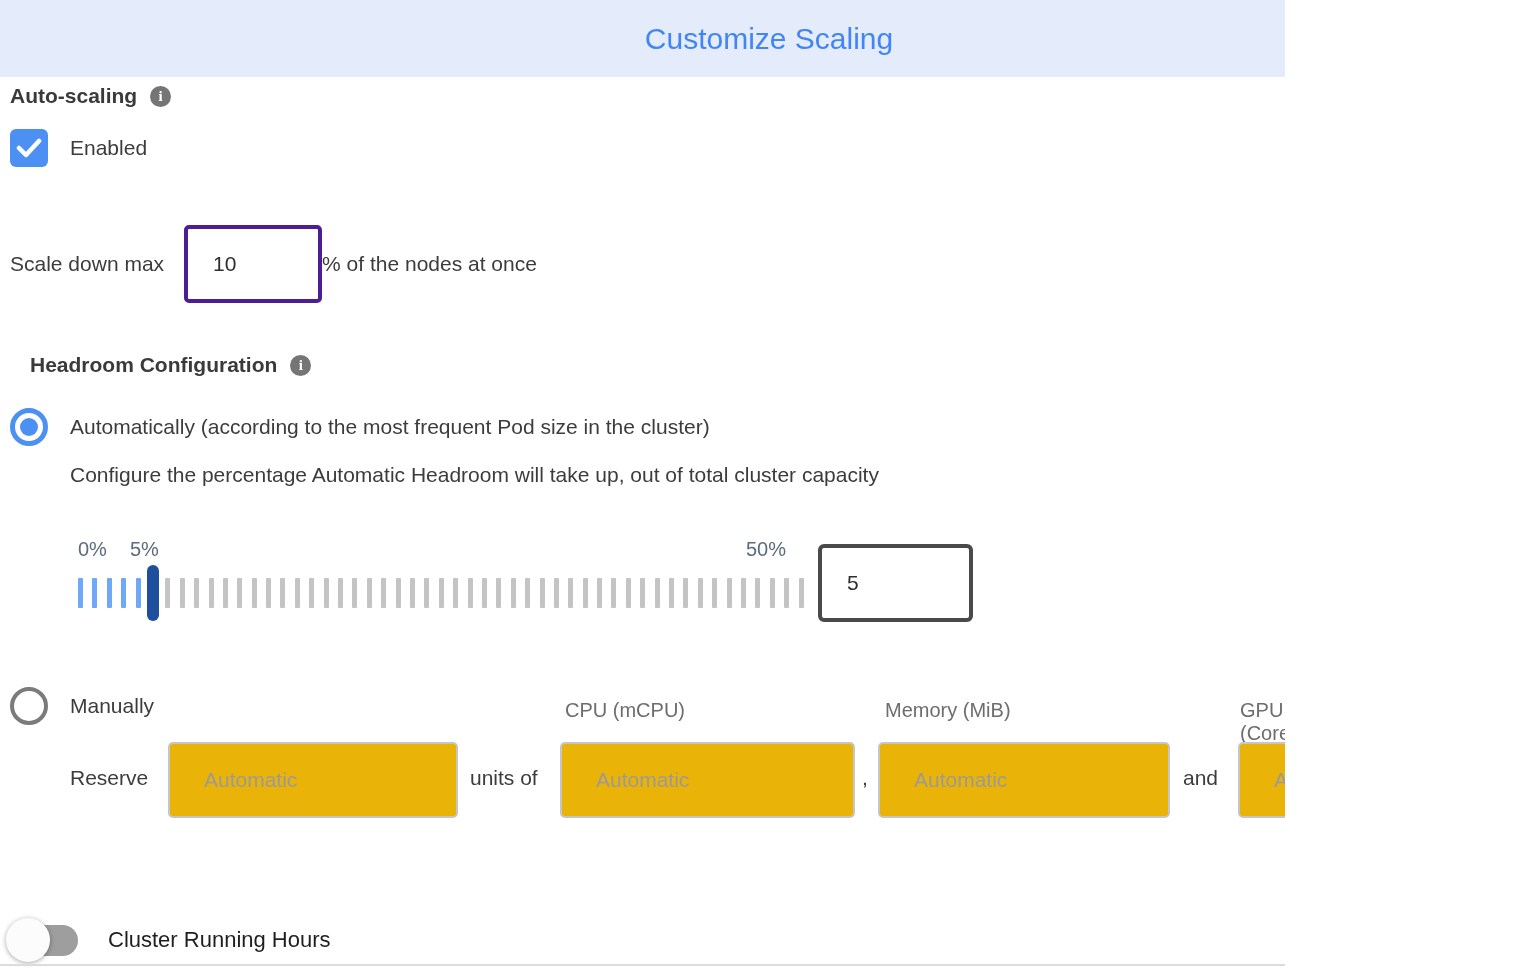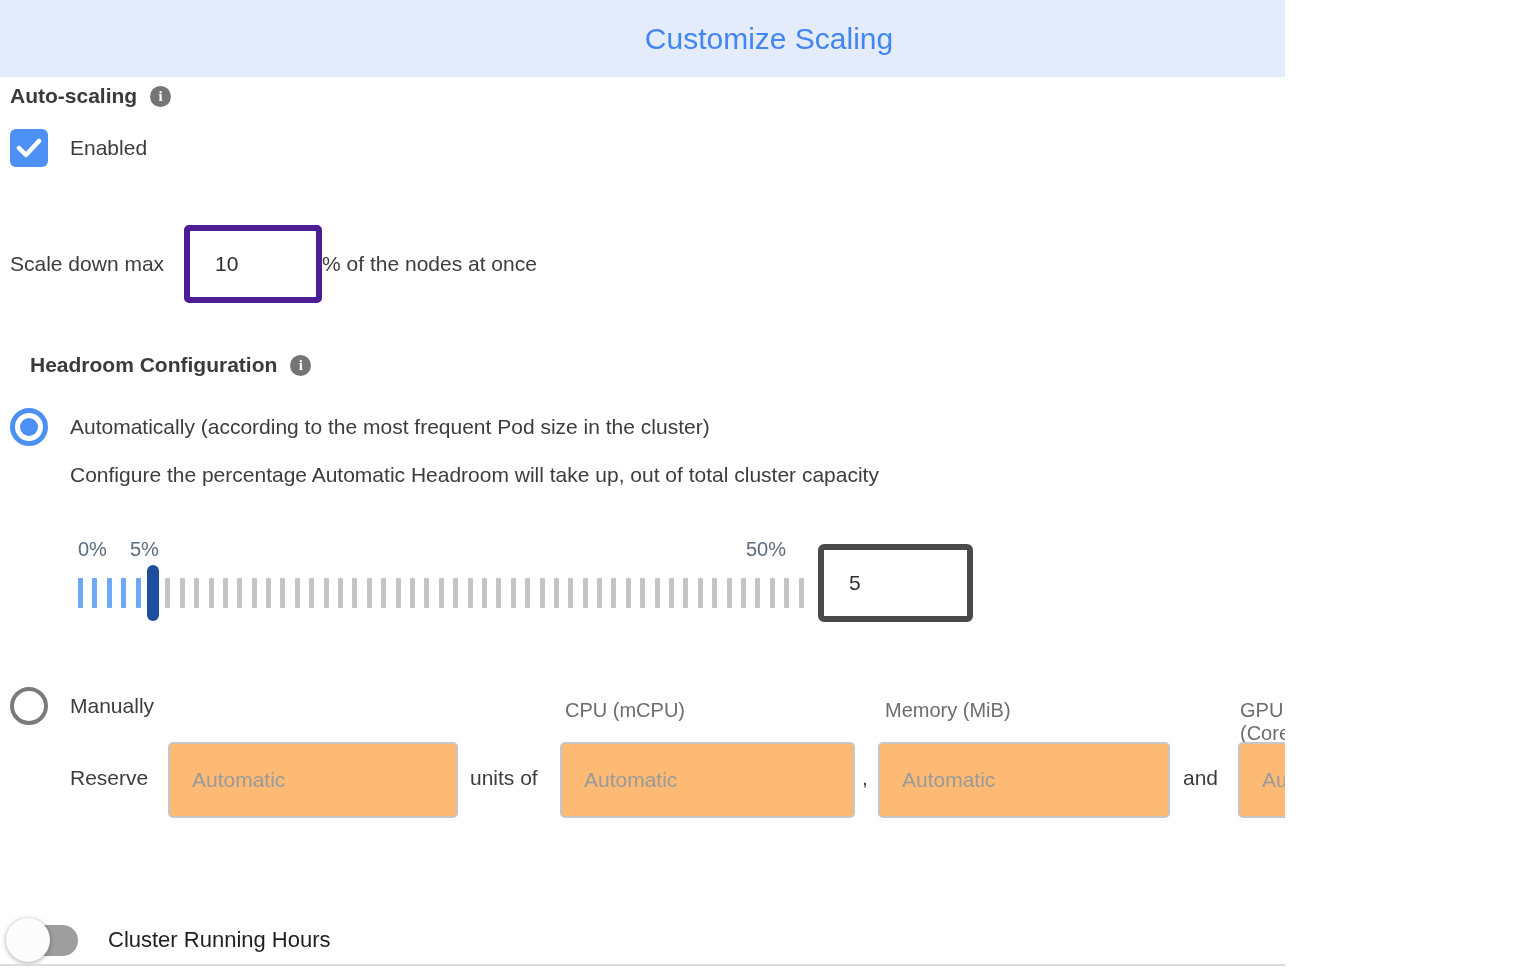--- a/index.html
+++ b/index.html
@@ -30,21 +30,21 @@
   
   .checkbox-row { position:absolute; left:10px; top:129px; display:flex; align-items:center; gap:22px; }
   .checkbox {
     width:38px; height:38px; background:#4D90F3; border-radius:6px;
     display:flex; align-items:center; justify-content:center; cursor:pointer;
   }
 
   
   .scaledown-row { position:absolute; left:10px; top:225px; height:78px; display:flex; align-items:center; }
   .value-input {
-    height:78px; border:6px solid #4c1d95; border-radius:5px; background:#fff;
+    height:78px; border:4px solid #4c1d95; border-radius:5px; background:#fff;
     font-family:"Liberation Sans", sans-serif; font-size:21px; color:#2E2E2E;
     padding-left:25px; outline:none;
   }
   .scaledown-input { width:138px; margin-left:20px; }
 
   
   .radio-row { position:absolute; display:flex; align-items:center; gap:22px; }
   .radio-outer-selected {
     width:38px; height:38px; border-radius:50%; border:5px solid #4D90F3;
     display:flex; align-items:center; justify-content:center; background:#fff; cursor:pointer;
@@ -73,22 +73,22 @@
   }
   .headroom-input { position:absolute; left:818px; top:544px; width:155px; border-radius:6px; border-color:#4A4A4A; }
 
   
   .col-header { position:absolute; top:699px; font-size:20px; color:#6D6D6D; }
 
   
   .inline-label { position:absolute; top:766px; font-size:21px; color:#3C3C3C; }
   .auto-input {
     position:absolute; top:742px; height:76px;
-    background:#fdba74; border:2px solid #C6C6C6; border-radius:5px;
-    font-family:"Liberation Sans", sans-serif; font-size:21px; padding-left:22px; outline:none; color:#5a5a5a;
+    background:#eab308; border:2px solid #C6C6C6; border-radius:5px;
+    font-family:"Liberation Sans", sans-serif; font-size:21px; padding-left:34px; outline:none; color:#5a5a5a;
   }
   .auto-input::placeholder { color:#9A9A9A; opacity:1; }
 
   
   .toggle-row { position:absolute; left:6px; top:916px; display:flex; align-items:center; gap:28px;text-align:right; }
   .toggle { position:relative; width:74px; height:48px; cursor:pointer; }
   .toggle-pill { position:absolute; left:6px; top:9px; width:66px; height:31px; border-radius:16px; background:#9E9E9E; }
   .toggle-knob {
     position:absolute; left:0; top:2px; width:44px; height:44px; border-radius:50%;
     background:#FCFCFC; box-shadow:0 1px 5px rgba(0,0,0,0.35);

